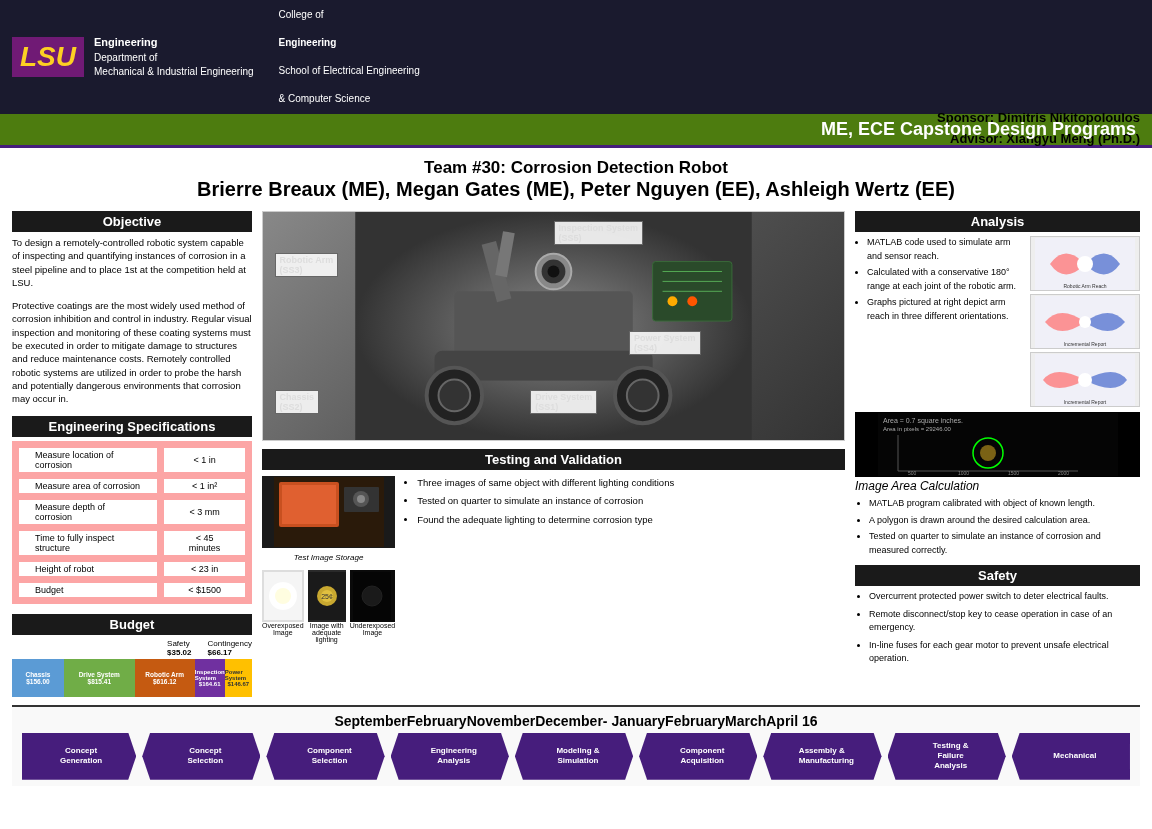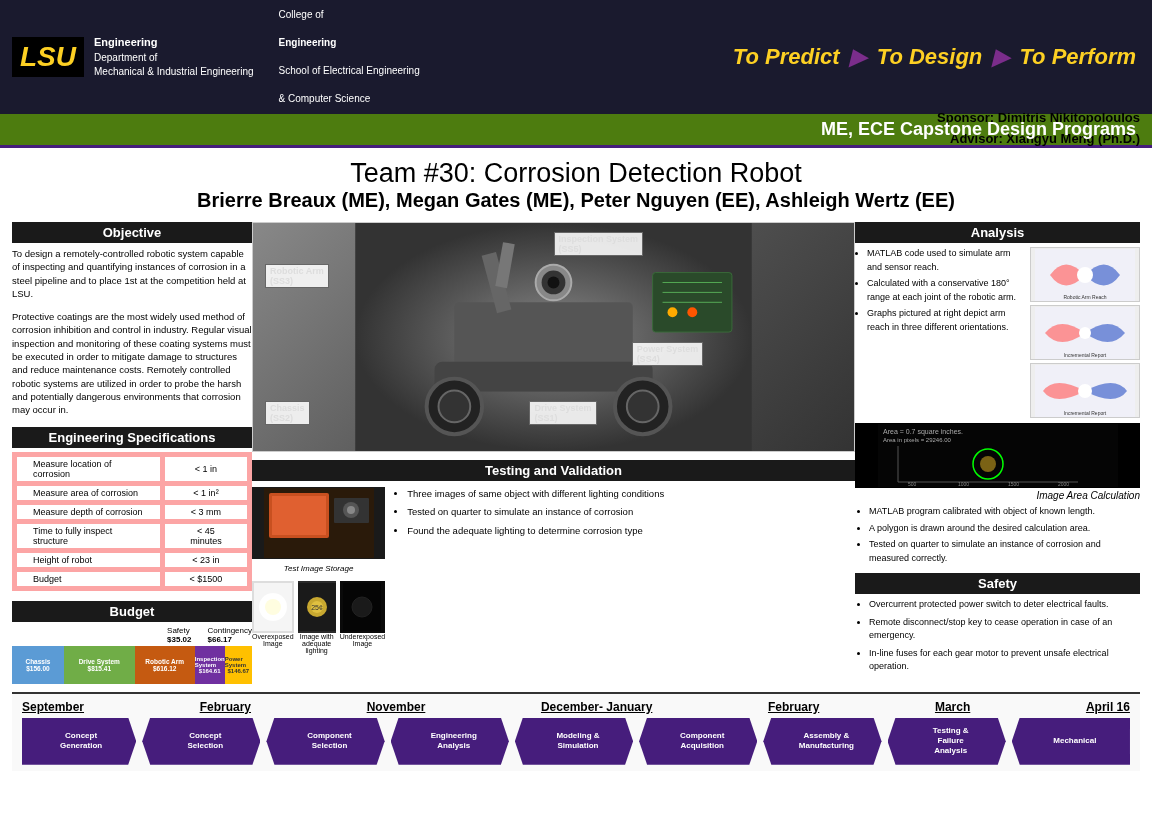--- a/index.html
+++ b/index.html
@@ -1,54 +1,54 @@
 <!DOCTYPE html>
 <html><head>
   <meta charset="utf-8">
   <style>
     * { box-sizing: border-box; margin: 0; padding: 0; }
     body { font-family: Arial, sans-serif; background: #fff; width: 1152px; min-height: 829px; overflow-x: hidden; }
 
     
     .header { background: #1a1a2e; display: flex; align-items: stretch; width: 100%; }
     .header-left { display: flex; align-items: center; padding: 8px 12px; flex: 0 0 auto; }
-    .lsu-logo { background: #000000; color: #FDD023; font-size: 28px; font-weight: 900; padding: 4px 8px; font-style: italic; margin-right: 10px; }
+    .lsu-logo { background: #701a75; color: #FDD023; font-size: 28px; font-weight: 900; padding: 4px 8px; font-style: italic; margin-right: 10px; }
     .header-college1 { color: #fff; font-size: 10px; line-height: 1.4; }
     .header-college1 strong { font-size: 11px; }
     .header-divider { width: 1px; background: #555; margin: 8px 12px; }
     .header-college2 { color: #fff; font-size: 10px; line-height: 1.4; display: flex; flex-direction: column; justify-content: center; }
     .header-right { flex: 1; display: flex; align-items: center; justify-content: flex-end; padding-right: 16px; }
     .tagline { color: #FDD023; font-size: 22px; font-weight: 900; font-style: italic; }
     .tagline .arrow { color: #7b2d8b; margin: 0 4px; }
     .tagline .predict { color: #FDD023; }
     .tagline .design { color: #FDD023; }
     .tagline .perform { color: #FDD023; }
 
     .subheader { background: #4d7c0f; color: #fff; text-align: right; padding: 5px 16px; font-size: 18px; font-weight: bold; border-bottom: 3px solid #461d7c; }
 
     
     .main { padding: 10px 12px; }
 
     .poster-title { text-align: center; margin-bottom: 6px; }
-    .poster-title h1 { font-size: 27px; font-weight: 400; text-align: center; }
+    .poster-title h1 { font-size: 17px; font-weight: 700; text-align: center; }
     .poster-title h2 { font-size: 20px; font-weight: 600; }
 
     .sponsor-block { float: right; text-align: right; margin-top: -50px; font-size: 13px; font-weight: bold; line-height: 1.6; }
 
-    .content-area { display: flex; margin-top: 10px; }
+    .content-area { display: flex; gap: 10px; margin-top: 10px; }
 
     
     .col-left { flex: 0 0 240px; }
 
     .section-header { background: #1a1a1a; color: #fff; text-align: center; font-size: 13px; font-weight: bold; padding: 3px 6px; margin-bottom: 4px; }
 
     .section-body { font-size: 9.5px; line-height: 1.4; margin-bottom: 10px; }
 
     .spec-table { width: 100%; border-collapse: collapse; font-size: 9px; margin-bottom: 10px; }
-    .spec-table td { border: 5px solid #fca5a5; padding: 2px 16px; }
+    .spec-table td { border: 7px solid #fca5a5; padding: 2px 16px; }
     .spec-table td:last-child { text-align: center; }
     .total-cost { font-size: 13px; font-weight: bold; margin-top: 4px; }
 
     
     .col-mid { flex: 1; }
 
     .robot-image-box { background: #f5f5f5; border: 1px solid #ccc; height: 230px; display: flex; align-items: center; justify-content: center; margin-bottom: 8px; position: relative; overflow: hidden; }
     .robot-image-placeholder { background: linear-gradient(135deg, #888 0%, #555 50%, #333 100%); width: 100%; height: 100%; display: flex; align-items: center; justify-content: center; color: #ddd; font-size: 12px; position: relative; }
 
     .tv-section { background: #1a1a1a; color: #fff; text-align: center; font-size: 13px; font-weight: bold; padding: 3px; margin-bottom: 6px; }
@@ -62,28 +62,28 @@
 
     
     .col-right { flex: 0 0 285px; }
     .analysis-content { display: flex; gap: 6px; }
     .analysis-bullets { font-size: 9px; line-height: 1.5; flex: 1; }
     .analysis-bullets ul { padding-left: 12px; }
     .analysis-bullets ul li { margin-bottom: 3px; }
     .analysis-graphs { flex: 0 0 110px; display: flex; flex-direction: column; gap: 3px; }
     .graph-box { background: #eee; height: 55px; border: 1px solid #ccc; overflow: hidden; display: flex; align-items: center; justify-content: center; font-size: 7px; color: #555; }
     .area-calc-box { background: #000; width: 100%; height: 65px; margin: 5px 0 2px; display: flex; align-items: center; justify-content: center; }
-    .area-calc-label { font-size: 10px; font-style: italic; text-align: right; margin-bottom: 4px; }
+    .area-calc-label { font-size: 12px; font-style: italic; text-align: left; margin-bottom: 4px; }
     .safety-body { font-size: 9px; line-height: 1.5; }
     .safety-body ul { padding-left: 14px; }
     .safety-body ul li { margin-bottom: 4px; }
 
     
     .timeline-area { margin-top: 8px; background: #f9f9f9; border-top: 2px solid #333; padding: 6px 10px; }
-    .timeline-months { display: flex; justify-content: space-between; font-size: 12px; font-weight: bold; margin-bottom: 4px; text-decoration: underline; }
+    .timeline-months { display: flex; justify-content: center; font-size: 14px; font-weight: bold; margin-bottom: 4px; }
 
     .clearfix::after { content: ''; display: table; clear: both; }
   </style>
 </head>
 <body>
 
 <div class="header">
   <div class="header-left">
     <div class="lsu-logo">LSU</div>
     <div class="header-college1">
@@ -93,29 +93,20 @@
     </div>
     <div class="header-divider"></div>
     <div class="header-college2">
       <span>College of</span>
         <br>
       <strong>Engineering</strong>
         <br>
       <span>School of Electrical Engineering</span>
         <br>
       <span>&amp; Computer Science</span>
-    </div>
-  </div>
-  <div class="header-right">
-    <div class="tagline">
-      <span class="predict">To Predict</span>
-      <span class="arrow">▶</span>
-      <span class="design">To Design</span>
-      <span class="arrow">▶</span>
-      <span class="perform">To Perform</span>
     </div>
   </div>
 </div>
 
 <div class="subheader">ME, ECE Capstone Design Programs</div>
 
 <div class="main">
 
   <div class="poster-title clearfix">
     <div class="sponsor-block">
@@ -394,19 +385,19 @@
       <span>March</span>
       <span>April 16</span>
     </div>
     <div style="display:flex; align-items:stretch; width:100%; gap:6px;">
       <div style="background:#461d7c; color:#fff; font-size:8px; font-weight:bold; text-align:center; padding:8px 4px 8px 8px; clip-path:polygon(0 0, calc(100% - 8px) 0, 100% 50%, calc(100% - 8px) 100%, 0 100%); flex:1; display:flex; align-items:center; justify-content:center; line-height:1.3;">Concept<br>Generation</div>
       <div style="background:#461d7c; color:#fff; font-size:8px; font-weight:bold; text-align:center; padding:8px 4px 8px 12px; clip-path:polygon(8px 0, calc(100% - 8px) 0, 100% 50%, calc(100% - 8px) 100%, 8px 100%, 0 50%); flex:1; display:flex; align-items:center; justify-content:center; line-height:1.3;">Concept<br>Selection</div>
       <div style="background:#461d7c; color:#fff; font-size:8px; font-weight:bold; text-align:center; padding:8px 4px 8px 12px; clip-path:polygon(8px 0, calc(100% - 8px) 0, 100% 50%, calc(100% - 8px) 100%, 8px 100%, 0 50%); flex:1; display:flex; align-items:center; justify-content:center; line-height:1.3;">Component<br>Selection</div>
       <div style="background:#461d7c; color:#fff; font-size:8px; font-weight:bold; text-align:center; padding:8px 4px 8px 12px; clip-path:polygon(8px 0, calc(100% - 8px) 0, 100% 50%, calc(100% - 8px) 100%, 8px 100%, 0 50%); flex:1; display:flex; align-items:center; justify-content:center; line-height:1.3;">Engineering<br>Analysis</div>
       <div style="background:#461d7c; color:#fff; font-size:8px; font-weight:bold; text-align:center; padding:8px 4px 8px 12px; clip-path:polygon(8px 0, calc(100% - 8px) 0, 100% 50%, calc(100% - 8px) 100%, 8px 100%, 0 50%); flex:1; display:flex; align-items:center; justify-content:center; line-height:1.3;">Modeling &amp;<br>Simulation</div>
       <div style="background:#461d7c; color:#fff; font-size:8px; font-weight:bold; text-align:center; padding:8px 4px 8px 12px; clip-path:polygon(8px 0, calc(100% - 8px) 0, 100% 50%, calc(100% - 8px) 100%, 8px 100%, 0 50%); flex:1; display:flex; align-items:center; justify-content:center; line-height:1.3;">Component<br>Acquisition</div>
-      <div style="background:#461d7c; color:#fff; font-size:8px; font-weight:bold; text-align:center; padding:8px 4px 8px 12px; clip-path:polygon(8px 0, calc(100% - 8px) 0, 100% 50%, calc(100% - 8px) 100%, 8px 100%, 0 50%); flex:1; display:flex; align-items:center; justify-content:center; line-height:1.3;">Assembly &amp;<br>Manufacturing</div>
+      <div style="background:#461d7c; color:#fff; font-size:8px; font-weight:bold; text-align:left; padding:8px 4px 8px 12px; clip-path:polygon(8px 0, calc(100% - 8px) 0, 100% 50%, calc(100% - 8px) 100%, 8px 100%, 0 50%); flex:1; display:flex; align-items:center; justify-content:center; line-height:1.3;">Assembly &amp;<br>Manufacturing</div>
       <div style="background:#461d7c; color:#fff; font-size:8px; font-weight:bold; text-align:center; padding:8px 4px 8px 12px; clip-path:polygon(8px 0, calc(100% - 8px) 0, 100% 50%, calc(100% - 8px) 100%, 8px 100%, 0 50%); flex:1; display:flex; align-items:center; justify-content:center; line-height:1.3;">Testing &amp;<br>Failure<br>Analysis</div>
       <div style="background:#461d7c; color:#fff; font-size:8px; font-weight:bold; text-align:center; padding:8px 4px 8px 12px; clip-path:polygon(8px 0, 100% 0, 100% 100%, 8px 100%, 0 50%); flex:1; display:flex; align-items:center; justify-content:center; line-height:1.3;">Mechanical</div>
     </div>
   </div>
 
 </div>
 
 </body></html>

